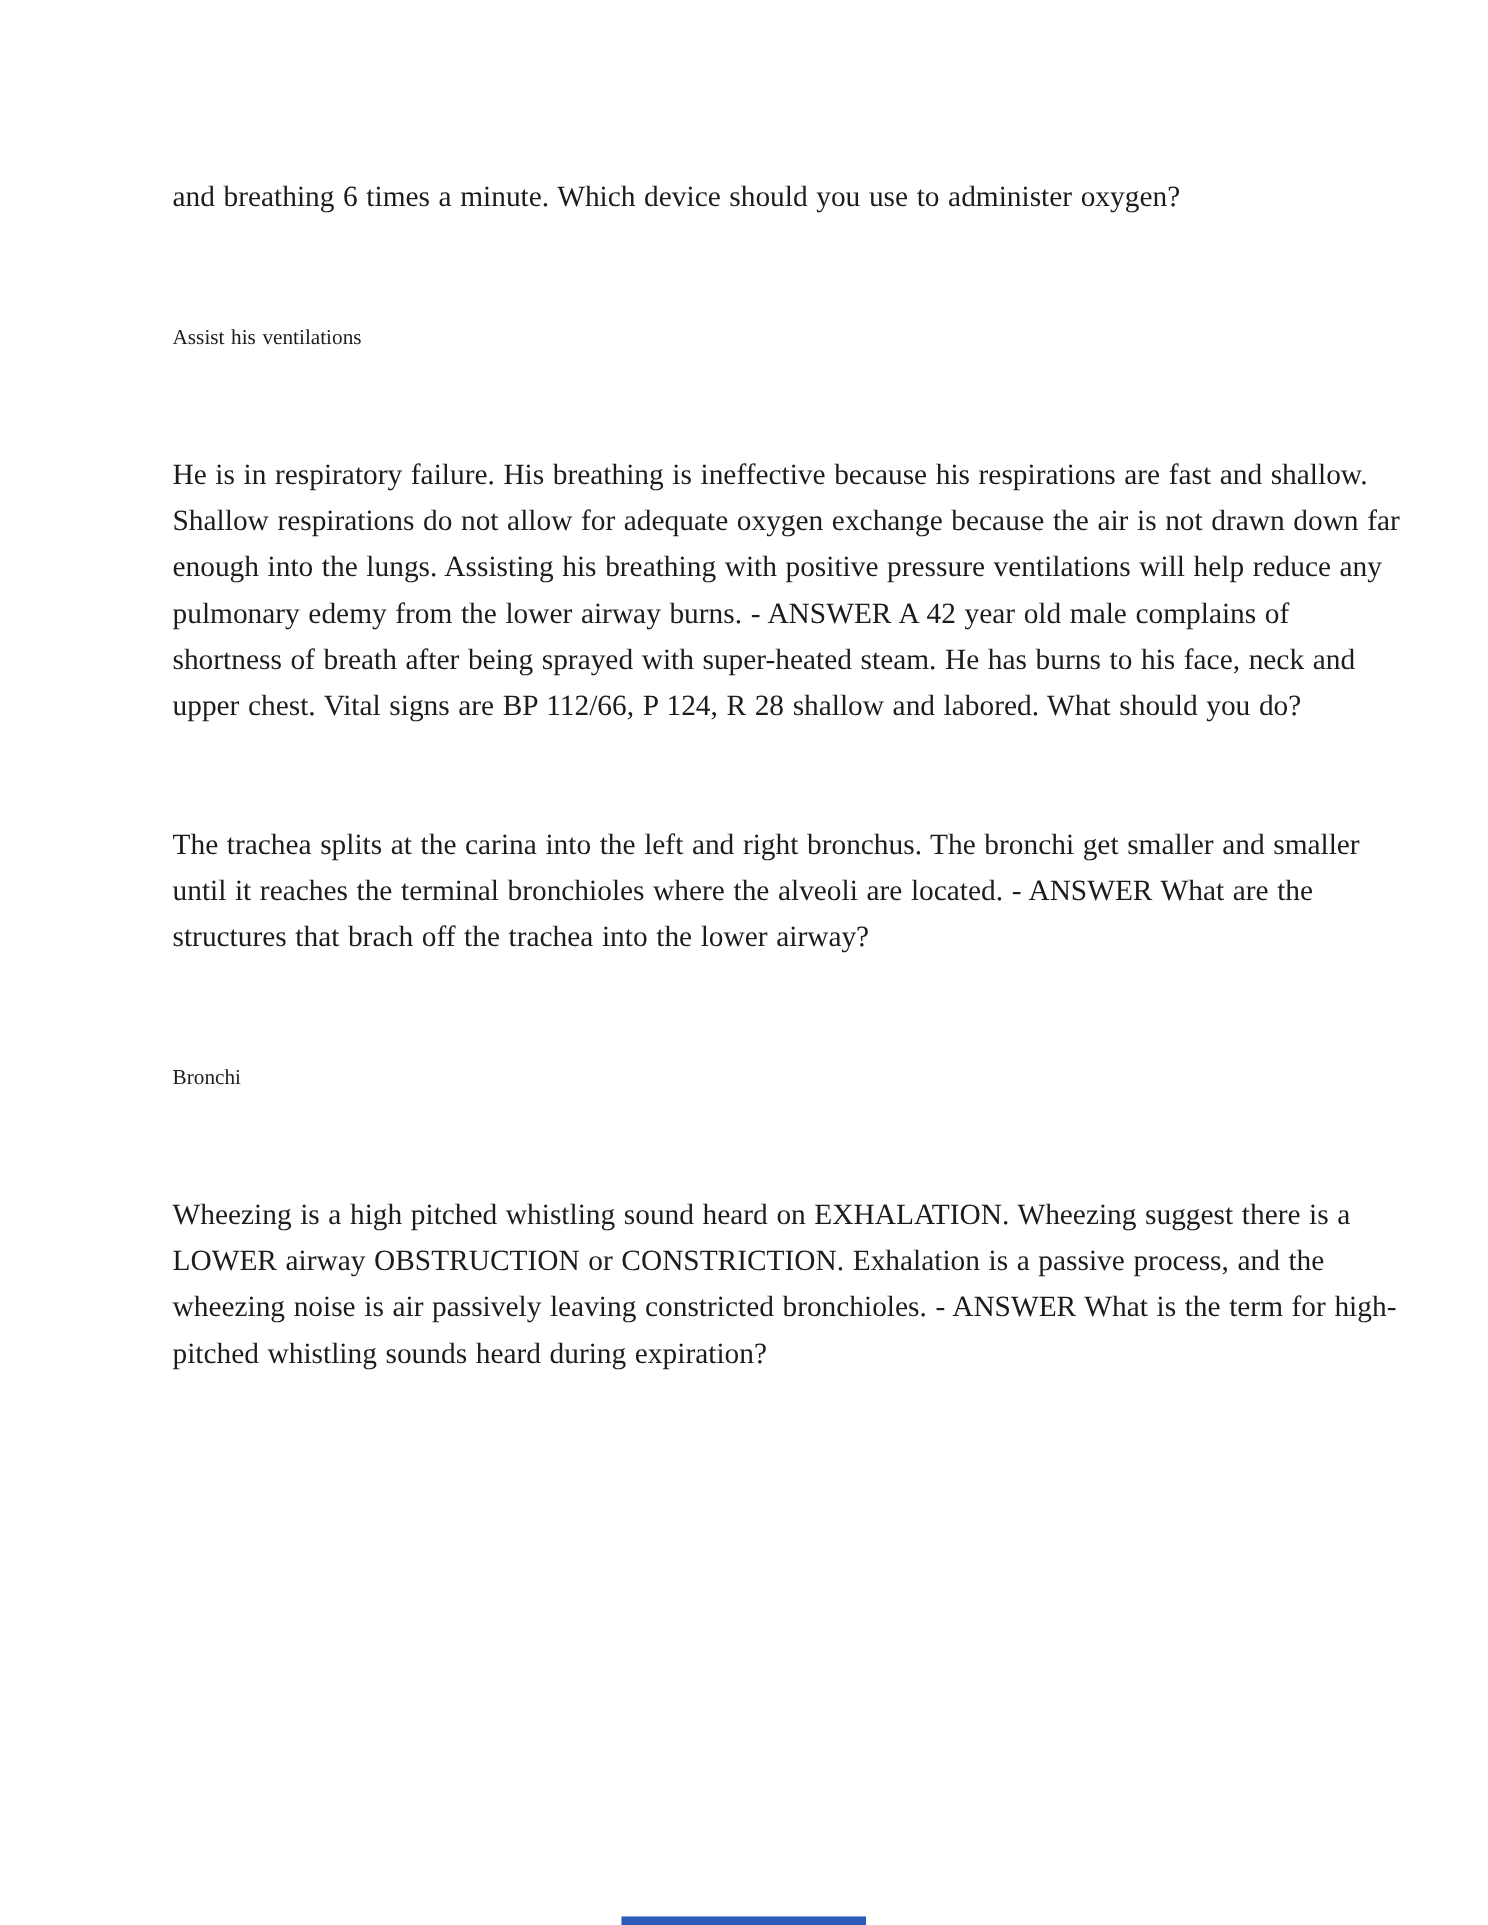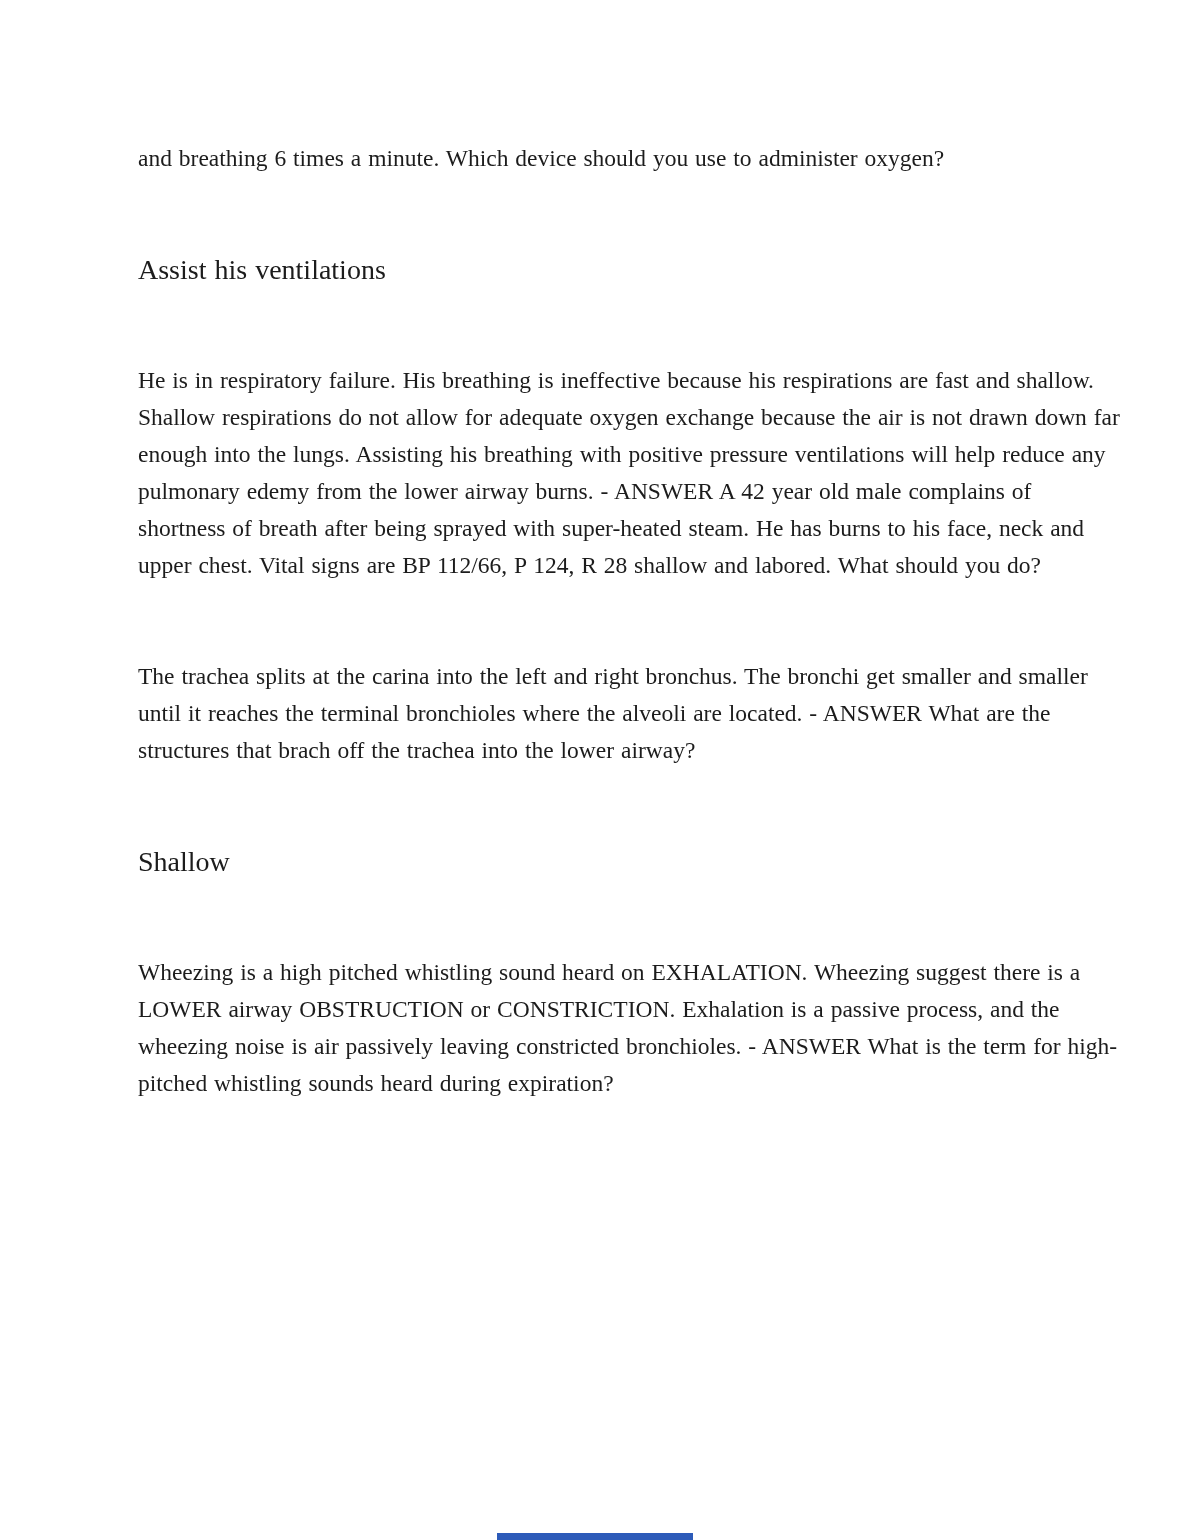--- a/index.html
+++ b/index.html
@@ -29,21 +29,21 @@
     width: 1190px;
   }
   .block {
     font-size: 23.5px;
     line-height: 37px;
     margin: 0 0 74px 0;
     text-align: left;
     word-spacing: 1px;
   }
   .term {
-    font-size: 28px;
+    font-size: 17px;
     line-height: 37px;
   }
   .link-fragment {
     position: absolute;
     left: 497px;
     top: 1533px;
     width: 196px;
     height: 10px;
     overflow: hidden;
   }
@@ -62,21 +62,21 @@
 
     <p class="block">and breathing 6 times a minute. Which device should you use to administer oxygen?</p>
 
     <p class="block term">Assist his ventilations</p>
 
     <p class="block">He is in respiratory failure. His breathing is ineffective because his respirations are fast and shallow. Shallow respirations do not allow for adequate oxygen exchange because the air is not drawn down far enough into the lungs. Assisting his breathing with positive pressure ventilations will help reduce any pulmonary edemy from the lower airway burns. - ANSWER A 42 year old male complains of shortness of breath after being sprayed with super-heated steam. He has burns to his face, neck and upper chest. Vital signs are BP 112/66, P 124, R 28 shallow and labored. What should you do?</p>
 
 
     <p class="block">The trachea splits at the carina into the left and right bronchus. The bronchi get smaller and smaller until it reaches the terminal bronchioles where the alveoli are located. - ANSWER What are the structures that brach off the trachea into the lower airway?</p>
 
-    <p class="block term">Shallow</p>
+    <p class="block term">Bronchi</p>
 
     <p class="block">Wheezing is a high pitched whistling sound heard on EXHALATION. Wheezing suggest there is a LOWER airway OBSTRUCTION or CONSTRICTION. Exhalation is a passive process, and the wheezing noise is air passively leaving constricted bronchioles. - ANSWER What is the term for high-pitched whistling sounds heard during expiration?</p>
 
   </div>
 
   <div class="link-fragment">
     <span class="link-bar"></span>
   </div>
 </div>
 

